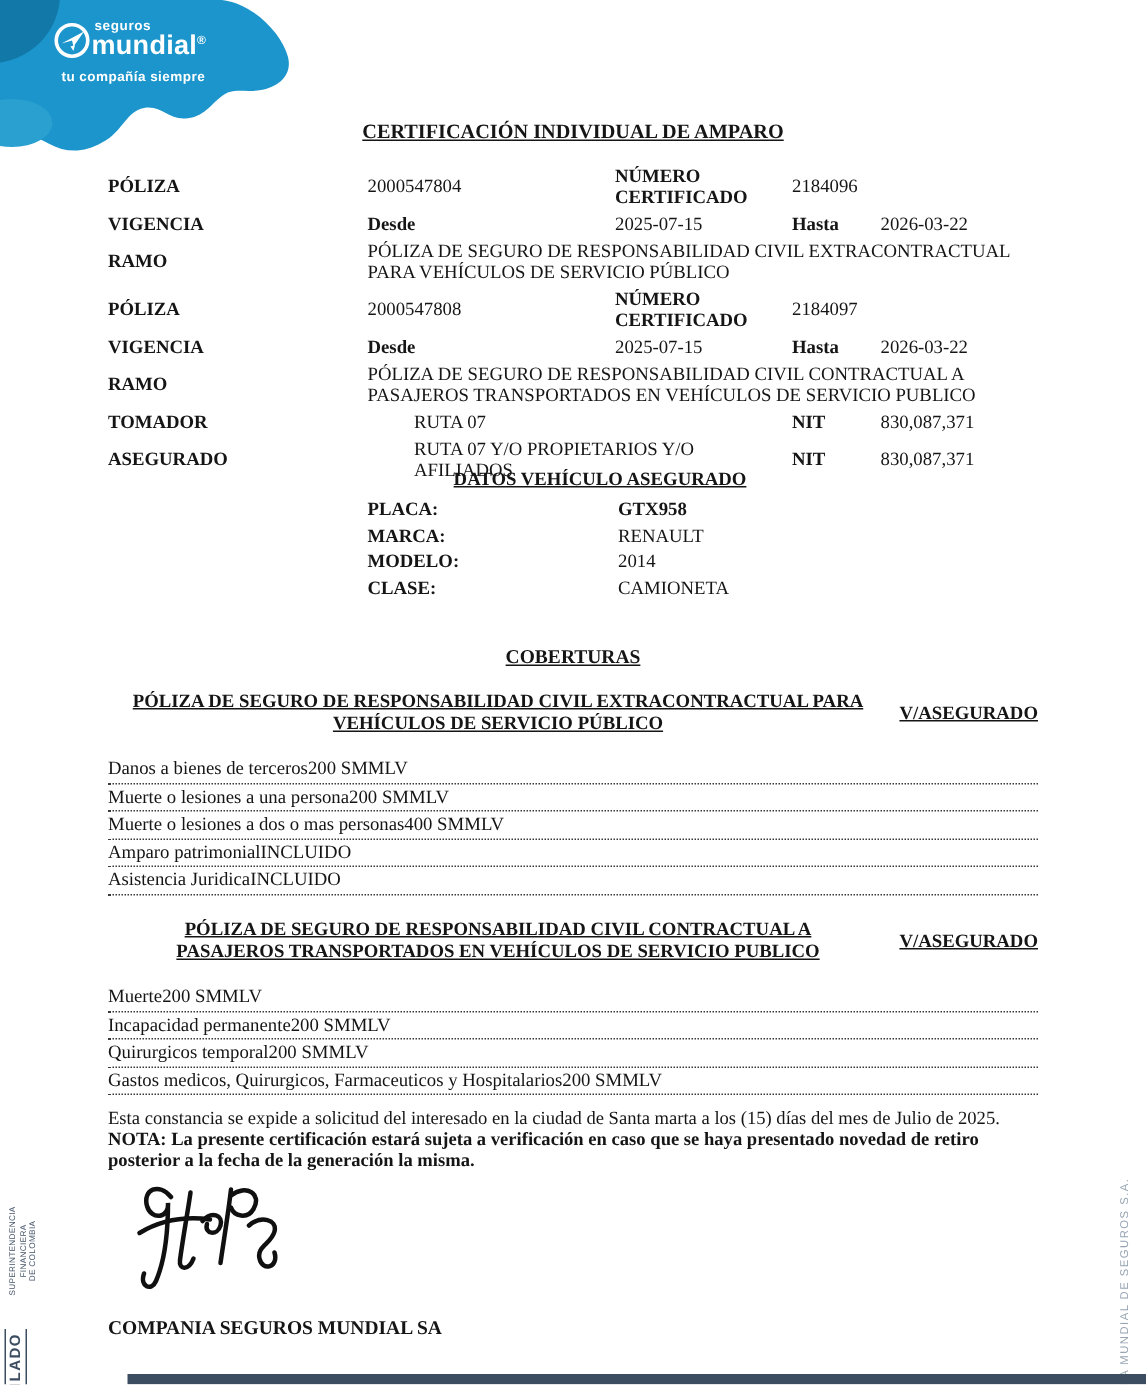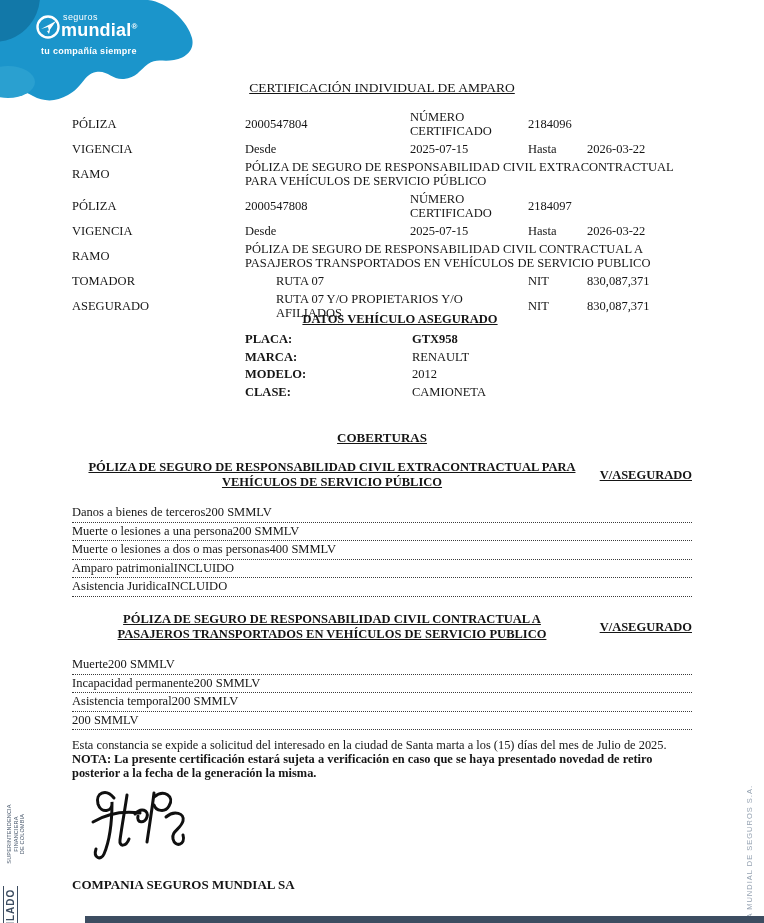--- a/index.html
+++ b/index.html
@@ -1,31 +1,31 @@
 <!DOCTYPE html>
 <html><head>
 <meta charset="utf-8">
 <style>
   html,body{margin:0;padding:0;background:#ffffff;}
   .page{position:relative;width:764px;height:923px;background:#ffffff;overflow:hidden;
         font-family:"Liberation Serif",serif;color:#151515;}
   
   .logo-wrap{position:absolute;left:0;top:0;width:210px;height:115px;}
-  .logo-text{position:absolute;color:#fff;font-family:"Liberation Sans",sans-serif;}
+  .logo-text{position:absolute;color:#fff;font-family:"Liberation Sans",sans-serif;font-weight:bold;}
   .lt-seguros{left:63px;top:12px;font-size:9px;letter-spacing:.4px;}
   .lt-mundial{left:61px;top:20px;font-size:18px;font-weight:bold;letter-spacing:.2px;}
   .lt-reg{font-size:8px;vertical-align:super;}
   .lt-tagline{left:41px;top:46px;font-size:9px;font-weight:bold;letter-spacing:.3px;text-align:right;}
   
   .doc-title{position:absolute;left:72px;top:80px;width:620px;text-align:center;
-             font-size:13.5px;font-weight:normal;text-decoration:underline;}
+             font-size:13.5px;font-weight:bold;text-decoration:underline;}
   
   .grid-block{position:absolute;left:72px;top:110px;width:640px;font-size:12.5px;line-height:14px;}
   .grow{display:grid;grid-template-columns:173px 165px 118px 59px 1fr;align-items:center;margin-bottom:4px;}
-  .grow .b{font-weight:normal;}
+  .grow .b{font-weight:bold;}
   .span2{grid-column:2 / span 2;margin-left:31px;}
   .span4{grid-column:2 / span 4;max-width:460px;}
   .cert-label{max-width:100px;}
   
   .vehicle{position:absolute;left:245px;top:312px;width:310px;font-size:12.5px;}
   .vehicle-title{text-align:center;font-weight:bold;text-decoration:underline;margin-bottom:6px;}
   .vrow{display:flex;margin-bottom:4px;line-height:13.5px;}
   .vrow .vl{width:167px;font-weight:bold;}
   .vrow.vbold .vv{font-weight:bold;}
   
@@ -143,21 +143,21 @@
     <div class="vrow vbold">
       <span class="vl">PLACA:</span>
       <span class="vv">GTX958</span>
     </div>
     <div class="vrow">
       <span class="vl">MARCA:</span>
       <span class="vv">RENAULT</span>
     </div>
     <div class="vrow">
       <span class="vl">MODELO:</span>
-      <span class="vv">2012</span>
+      <span class="vv">2014</span>
     </div>
     <div class="vrow">
       <span class="vl">CLASE:</span>
       <span class="vv">CAMIONETA</span>
     </div>
   </div>
 
   <div class="cob-title">COBERTURAS</div>
 
   <div class="cov cov1">
@@ -198,24 +198,25 @@
     </div>
     <div class="crow">
       <span>Muerte</span>
       <span>200 SMMLV</span>
     </div>
     <div class="crow">
       <span>Incapacidad permanente</span>
       <span>200 SMMLV</span>
     </div>
     <div class="crow">
-      <span>Asistencia temporal</span>
-      <span>200 SMMLV</span>
-    </div>
-    <div class="crow">
+      <span>Quirurgicos temporal</span>
+      <span>200 SMMLV</span>
+    </div>
+    <div class="crow">
+      <span>Gastos medicos, Quirurgicos, Farmaceuticos y Hospitalarios</span>
       <span>200 SMMLV</span>
     </div>
   </div>
 
   <div class="footer">
     <div>Esta constancia se expide a solicitud del interesado en la ciudad de Santa marta a los (15) días del mes de Julio de 2025.</div>
     <div class="nota">NOTA: La presente certificación estará sujeta a verificación en caso que se haya presentado novedad de retiro posterior a la fecha de la generación la misma.</div>
   </div>
 
   <svg class="signature" width="120" height="80" viewBox="0 0 120 80">

